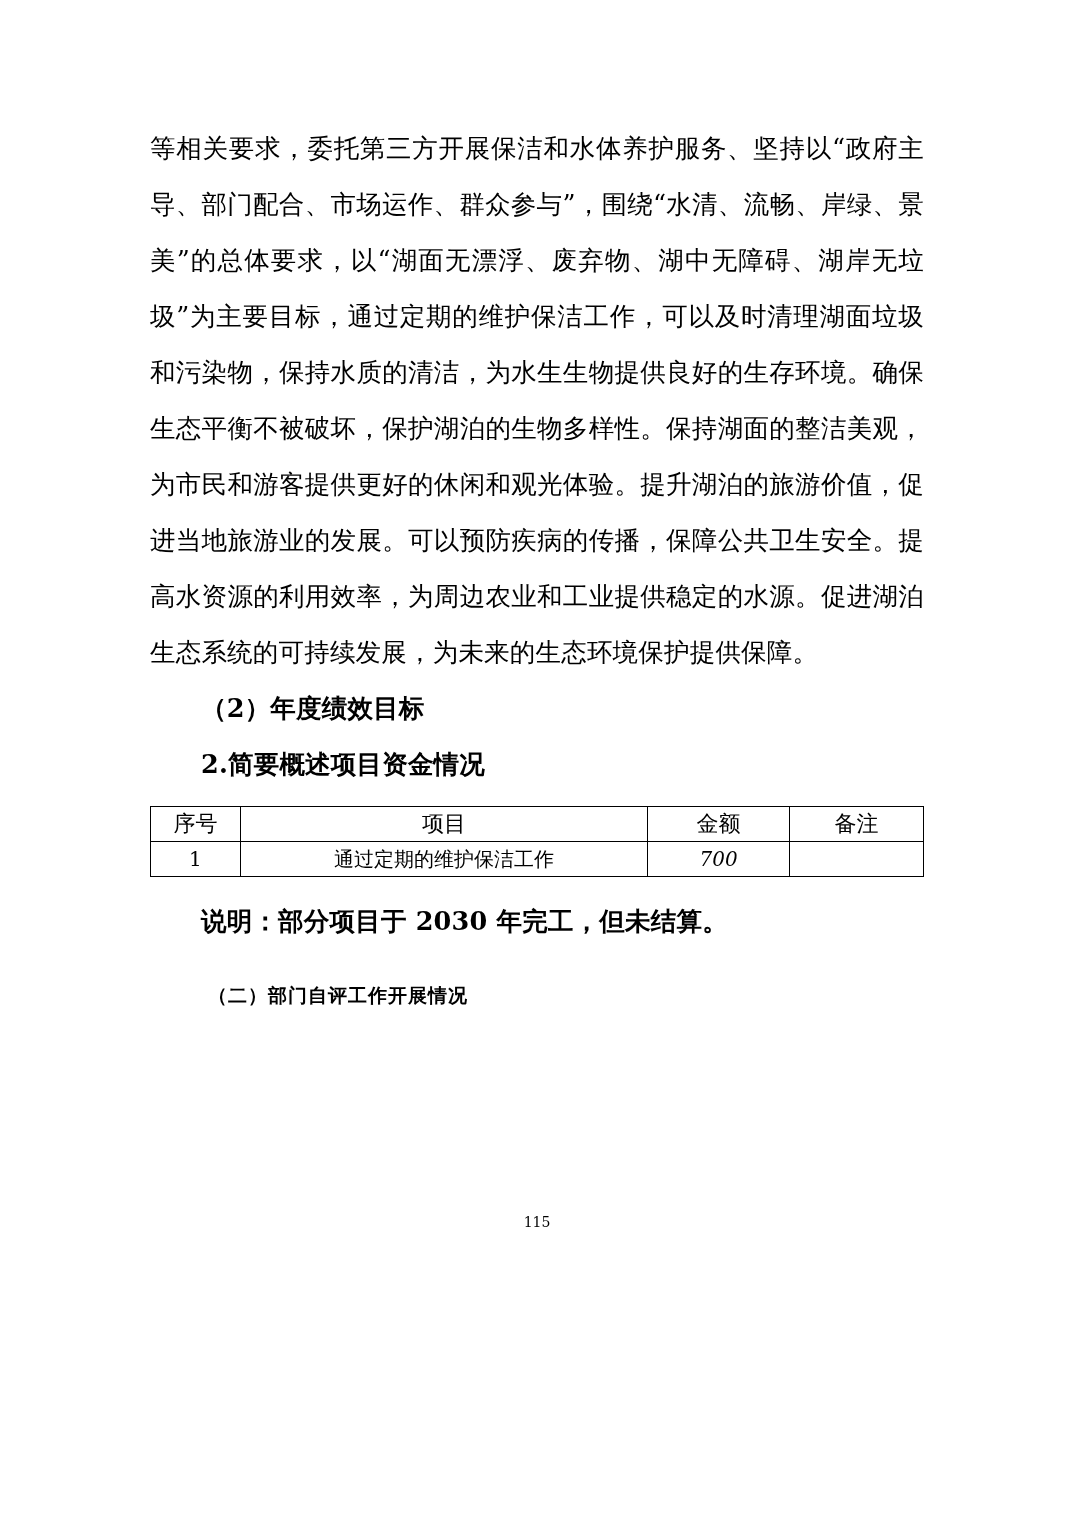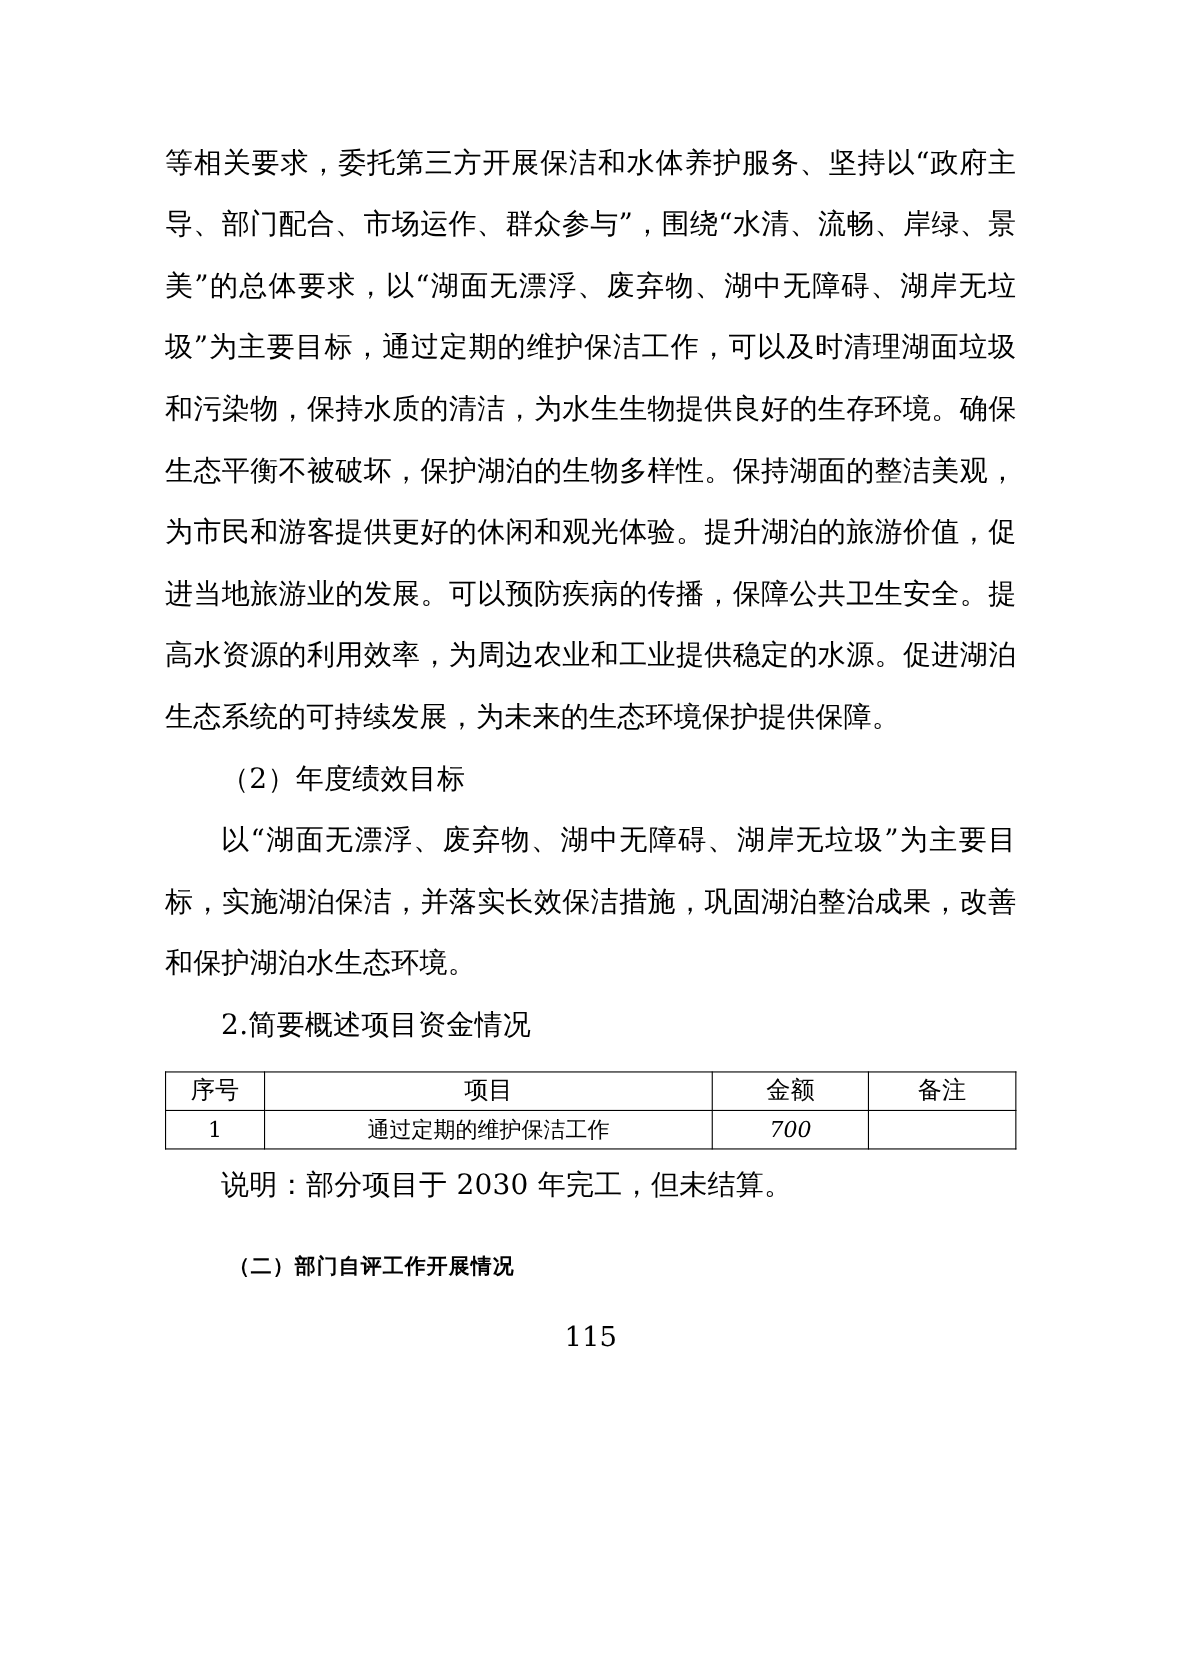--- a/index.html
+++ b/index.html
@@ -24,26 +24,27 @@
   .para {
     font-size: 25.5px;
     line-height: 56px;
     text-align: justify;
     text-justify: inter-ideograph;
     margin: 0;
     letter-spacing: 0.2px;
   }
   .para.indent {
     text-indent: 51px;
+    font-weight: bold;
   }
   .num-table {
     border-collapse: collapse;
     width: 100%;
     margin-top: 14px;
-    margin-bottom: 4px;
+    margin-bottom: 16px;
     table-layout: fixed;
   }
   .num-table td, .num-table th {
     border: 1.5px solid #000;
     font-size: 20px;
     font-family: "DejaVu Serif", "Liberation Serif", serif;
     padding: 3px 4px;
     text-align: center;
     font-weight: normal;
     line-height: 28px;
@@ -63,35 +64,34 @@
     margin: 18px 0 0 0;
     text-indent: 58px;
     letter-spacing: 1px;
   }
   .page-number {
     position: absolute;
     bottom: 92px;
     left: 0;
     width: 1074px;
     text-align: center;
-    font-size: 25px;
+    font-size: 14px;
     font-family: "DejaVu Serif", "Liberation Serif", serif;
   }
   .tight { margin-top: 2px; }
 </style>
 </head>
 <body>
 
 <div class="page">
 
   <p class="para">等相关要求，委托第三方开展保洁和水体养护服务、坚持以“政府主导、部门配合、市场运作、群众参与”，围绕“水清、流畅、岸绿、景美”的总体要求，以“湖面无漂浮、废弃物、湖中无障碍、湖岸无垃圾”为主要目标，通过定期的维护保洁工作，可以及时清理湖面垃圾和污染物，保持水质的清洁，为水生生物提供良好的生存环境。确保生态平衡不被破坏，保护湖泊的生物多样性。保持湖面的整洁美观，为市民和游客提供更好的休闲和观光体验。提升湖泊的旅游价值，促进当地旅游业的发展。可以预防疾病的传播，保障公共卫生安全。提高水资源的利用效率，为周边农业和工业提供稳定的水源。促进湖泊生态系统的可持续发展，为未来的生态环境保护提供保障。</p>
 
   <p class="para indent">（2）年度绩效目标</p>
 
-  <p class="para indent">以“湖面无漂浮、废弃物、湖中无障碍、湖岸无垃圾”为主要目标，实施湖泊保洁，并落实长效保洁措施，巩固湖泊整治成果，改善和保护湖泊水生态环境。</p>
 
   <p class="para indent">2.简要概述项目资金情况</p>
 
 
   <table class="num-table">
     <thead>
       <tr>
         <td class="col-seq">序号</td>
         <td class="col-item">项目</td>
         <td class="col-amount">金额</td>

